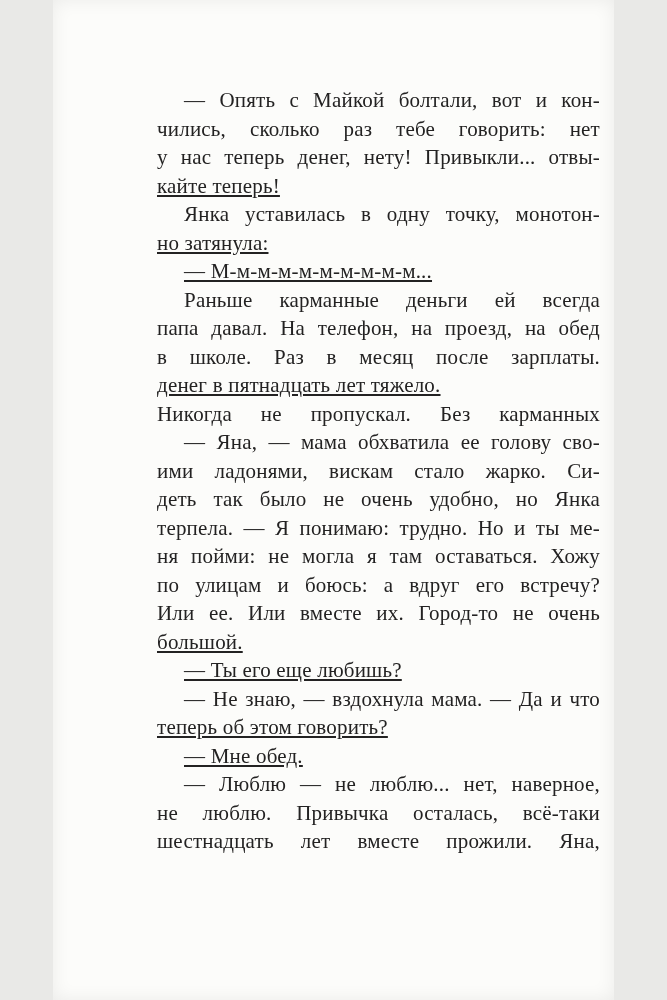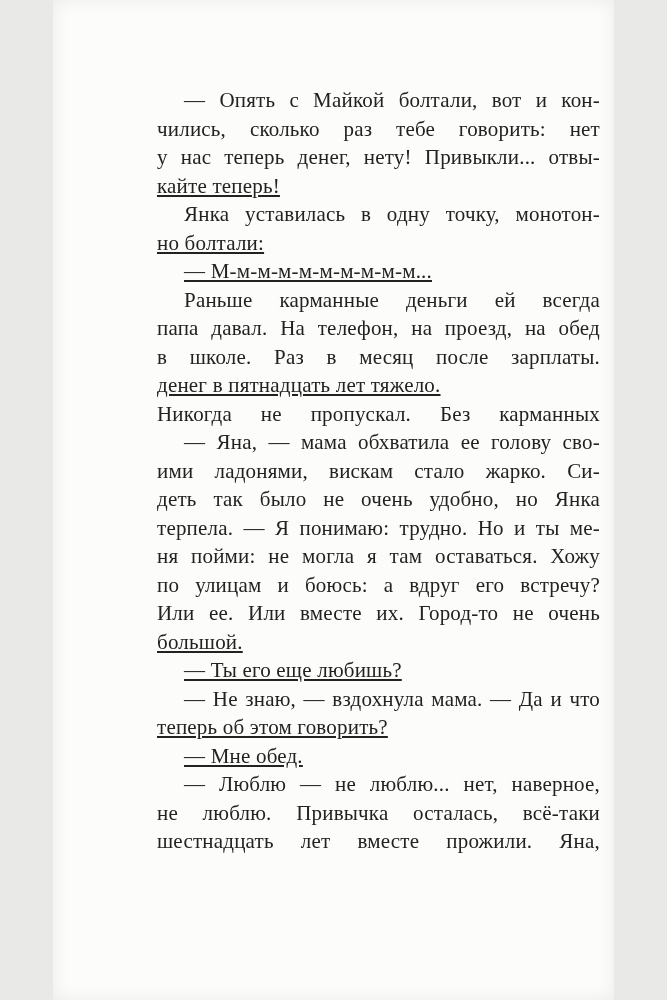--- a/index.html
+++ b/index.html
@@ -59,21 +59,21 @@
 <div class="page">
   <div class="text-block" id="text-block">
       <div class="paragraph">
         <div class="line first">— Опять с Майкой болтали, вот и кон-</div>
         <div class="line">чились, сколько раз тебе говорить: нет</div>
         <div class="line">у нас теперь денег, нету! Привыкли... отвы-</div>
         <div class="line last">кайте теперь!</div>
       </div>
       <div class="paragraph">
         <div class="line first">Янка уставилась в одну точку, монотон-</div>
-        <div class="line last">но болтали:</div>
+        <div class="line last">но затянула:</div>
       </div>
       <div class="paragraph">
         <div class="line first last">— М-м-м-м-м-м-м-м-м-м...</div>
       </div>
       <div class="paragraph">
         <div class="line first">Раньше карманные деньги ей всегда</div>
         <div class="line">папа давал. На телефон, на проезд, на обед</div>
         <div class="line">в школе. Раз в месяц после зарплаты.</div>
         <div class="line last">денег в пятнадцать лет тяжело.</div>
         <div class="line">Никогда не пропускал. Без карманных</div>

